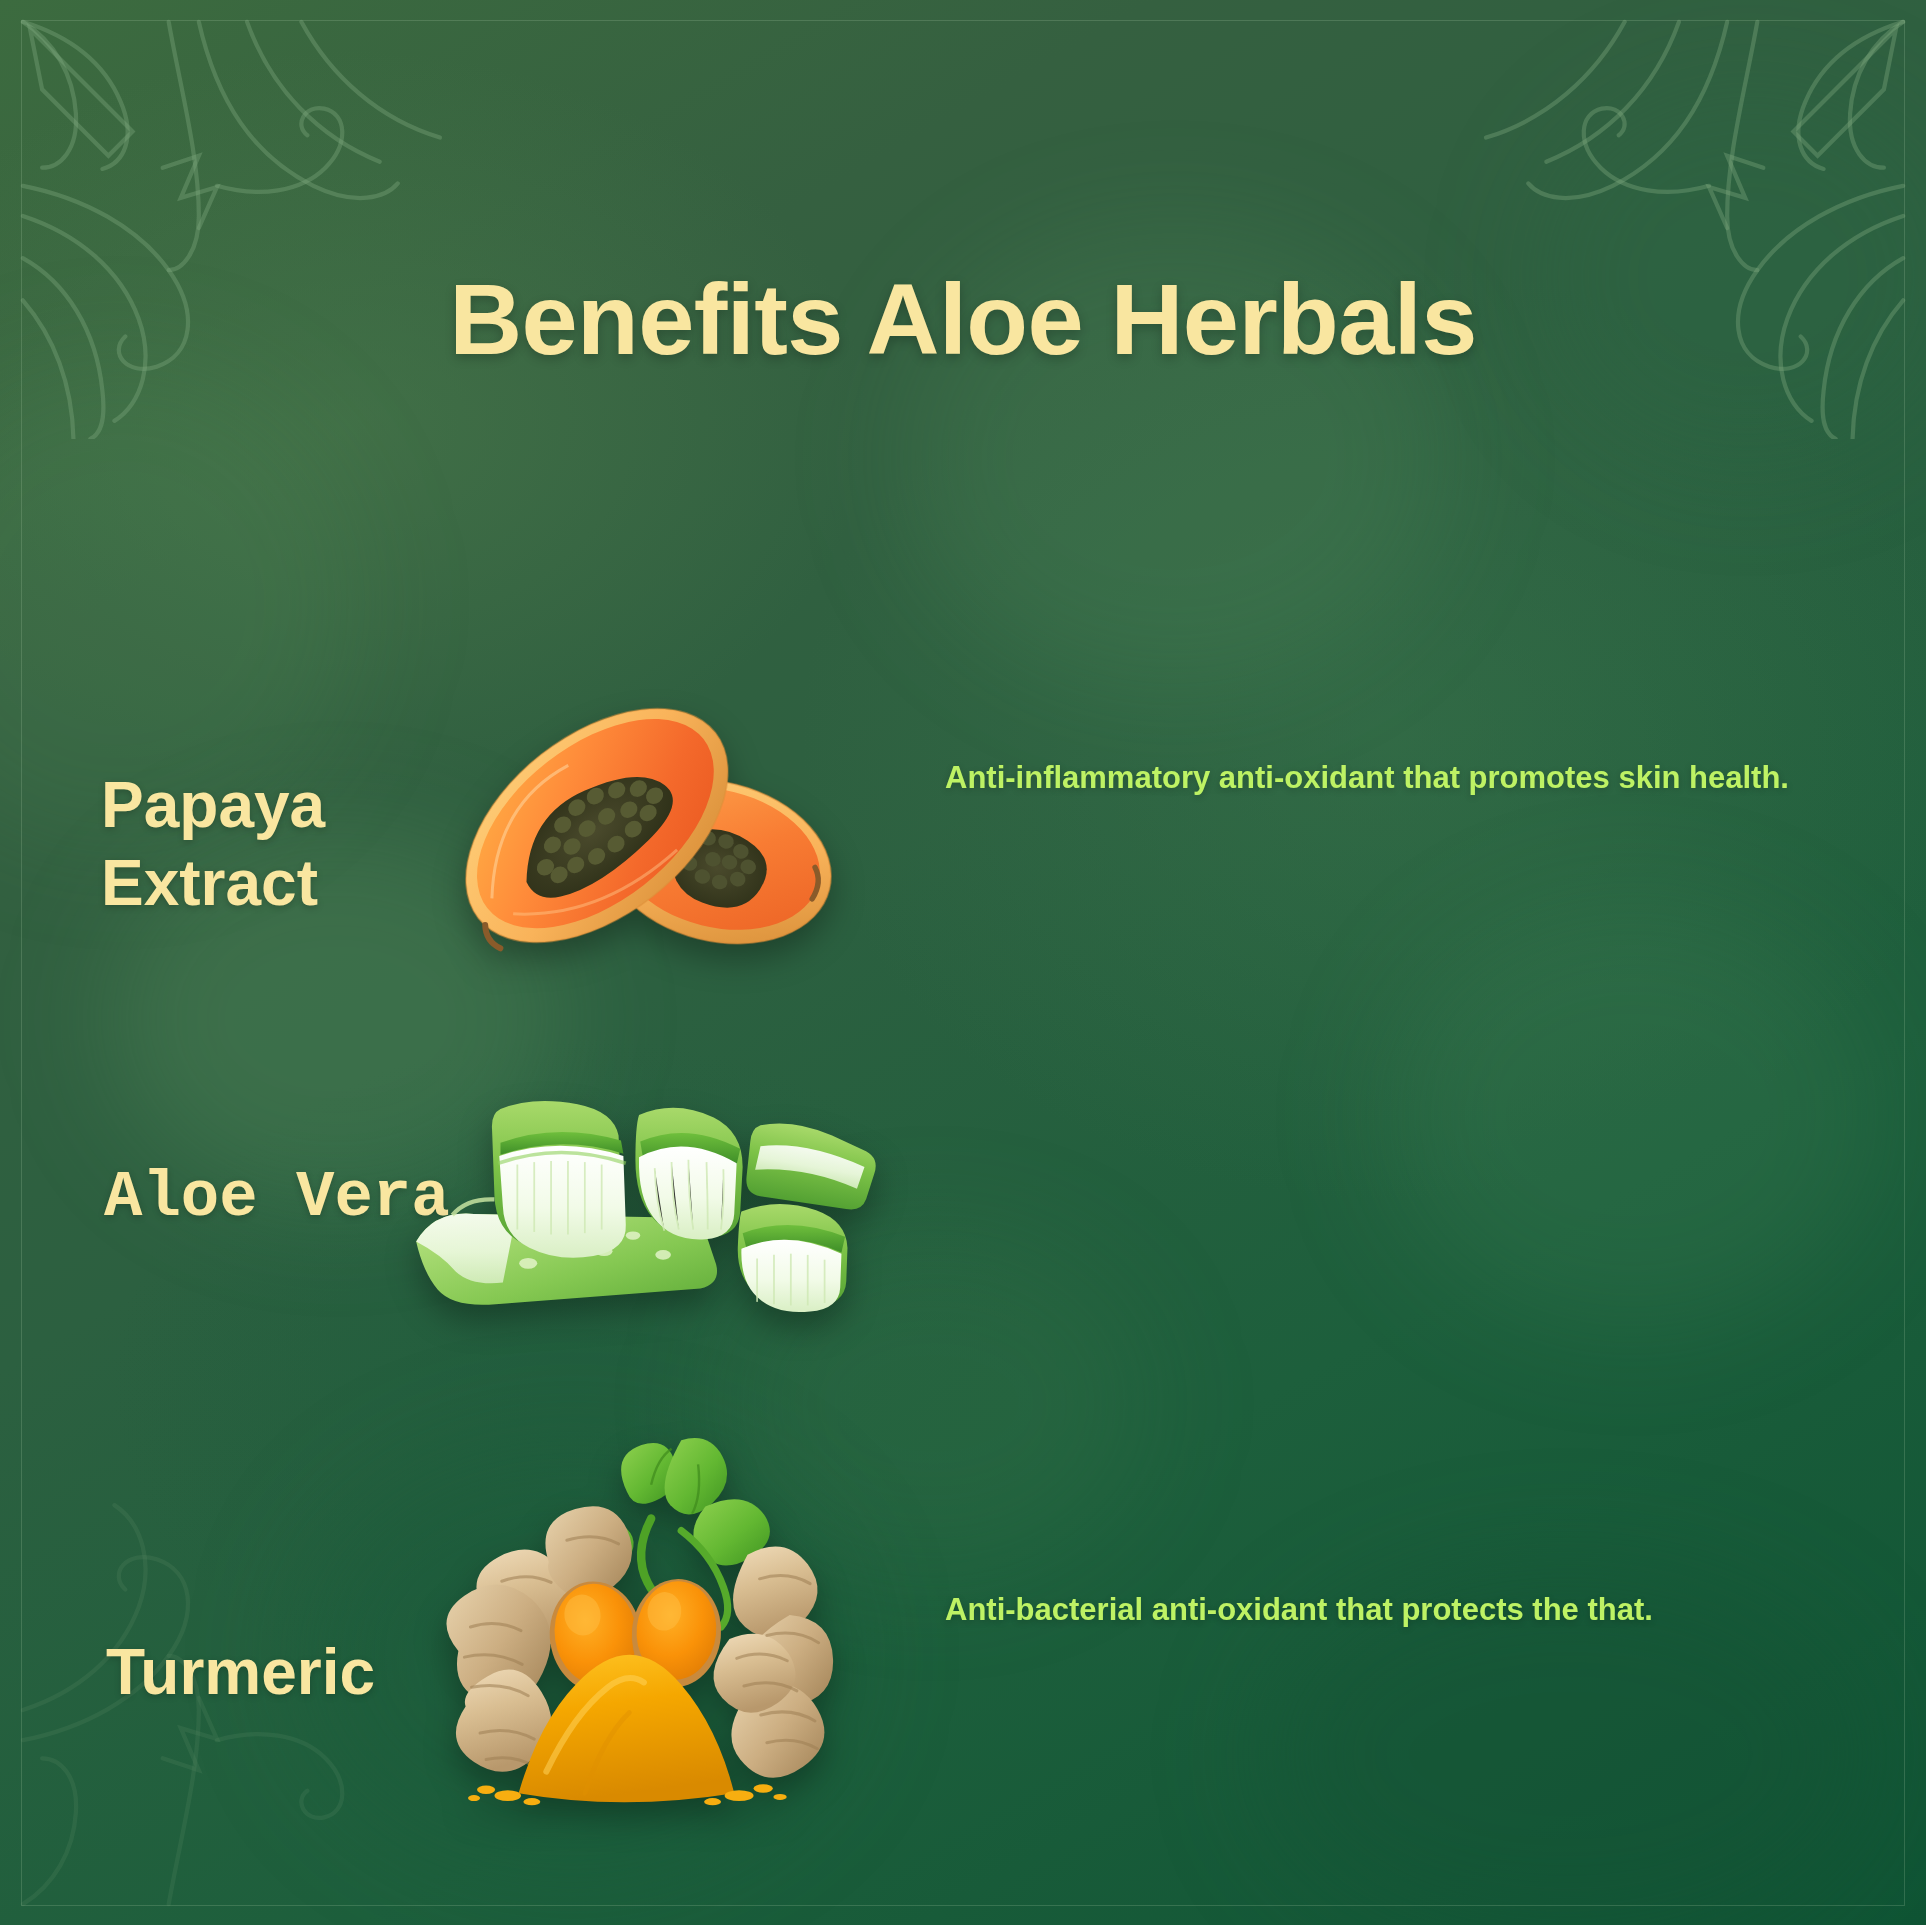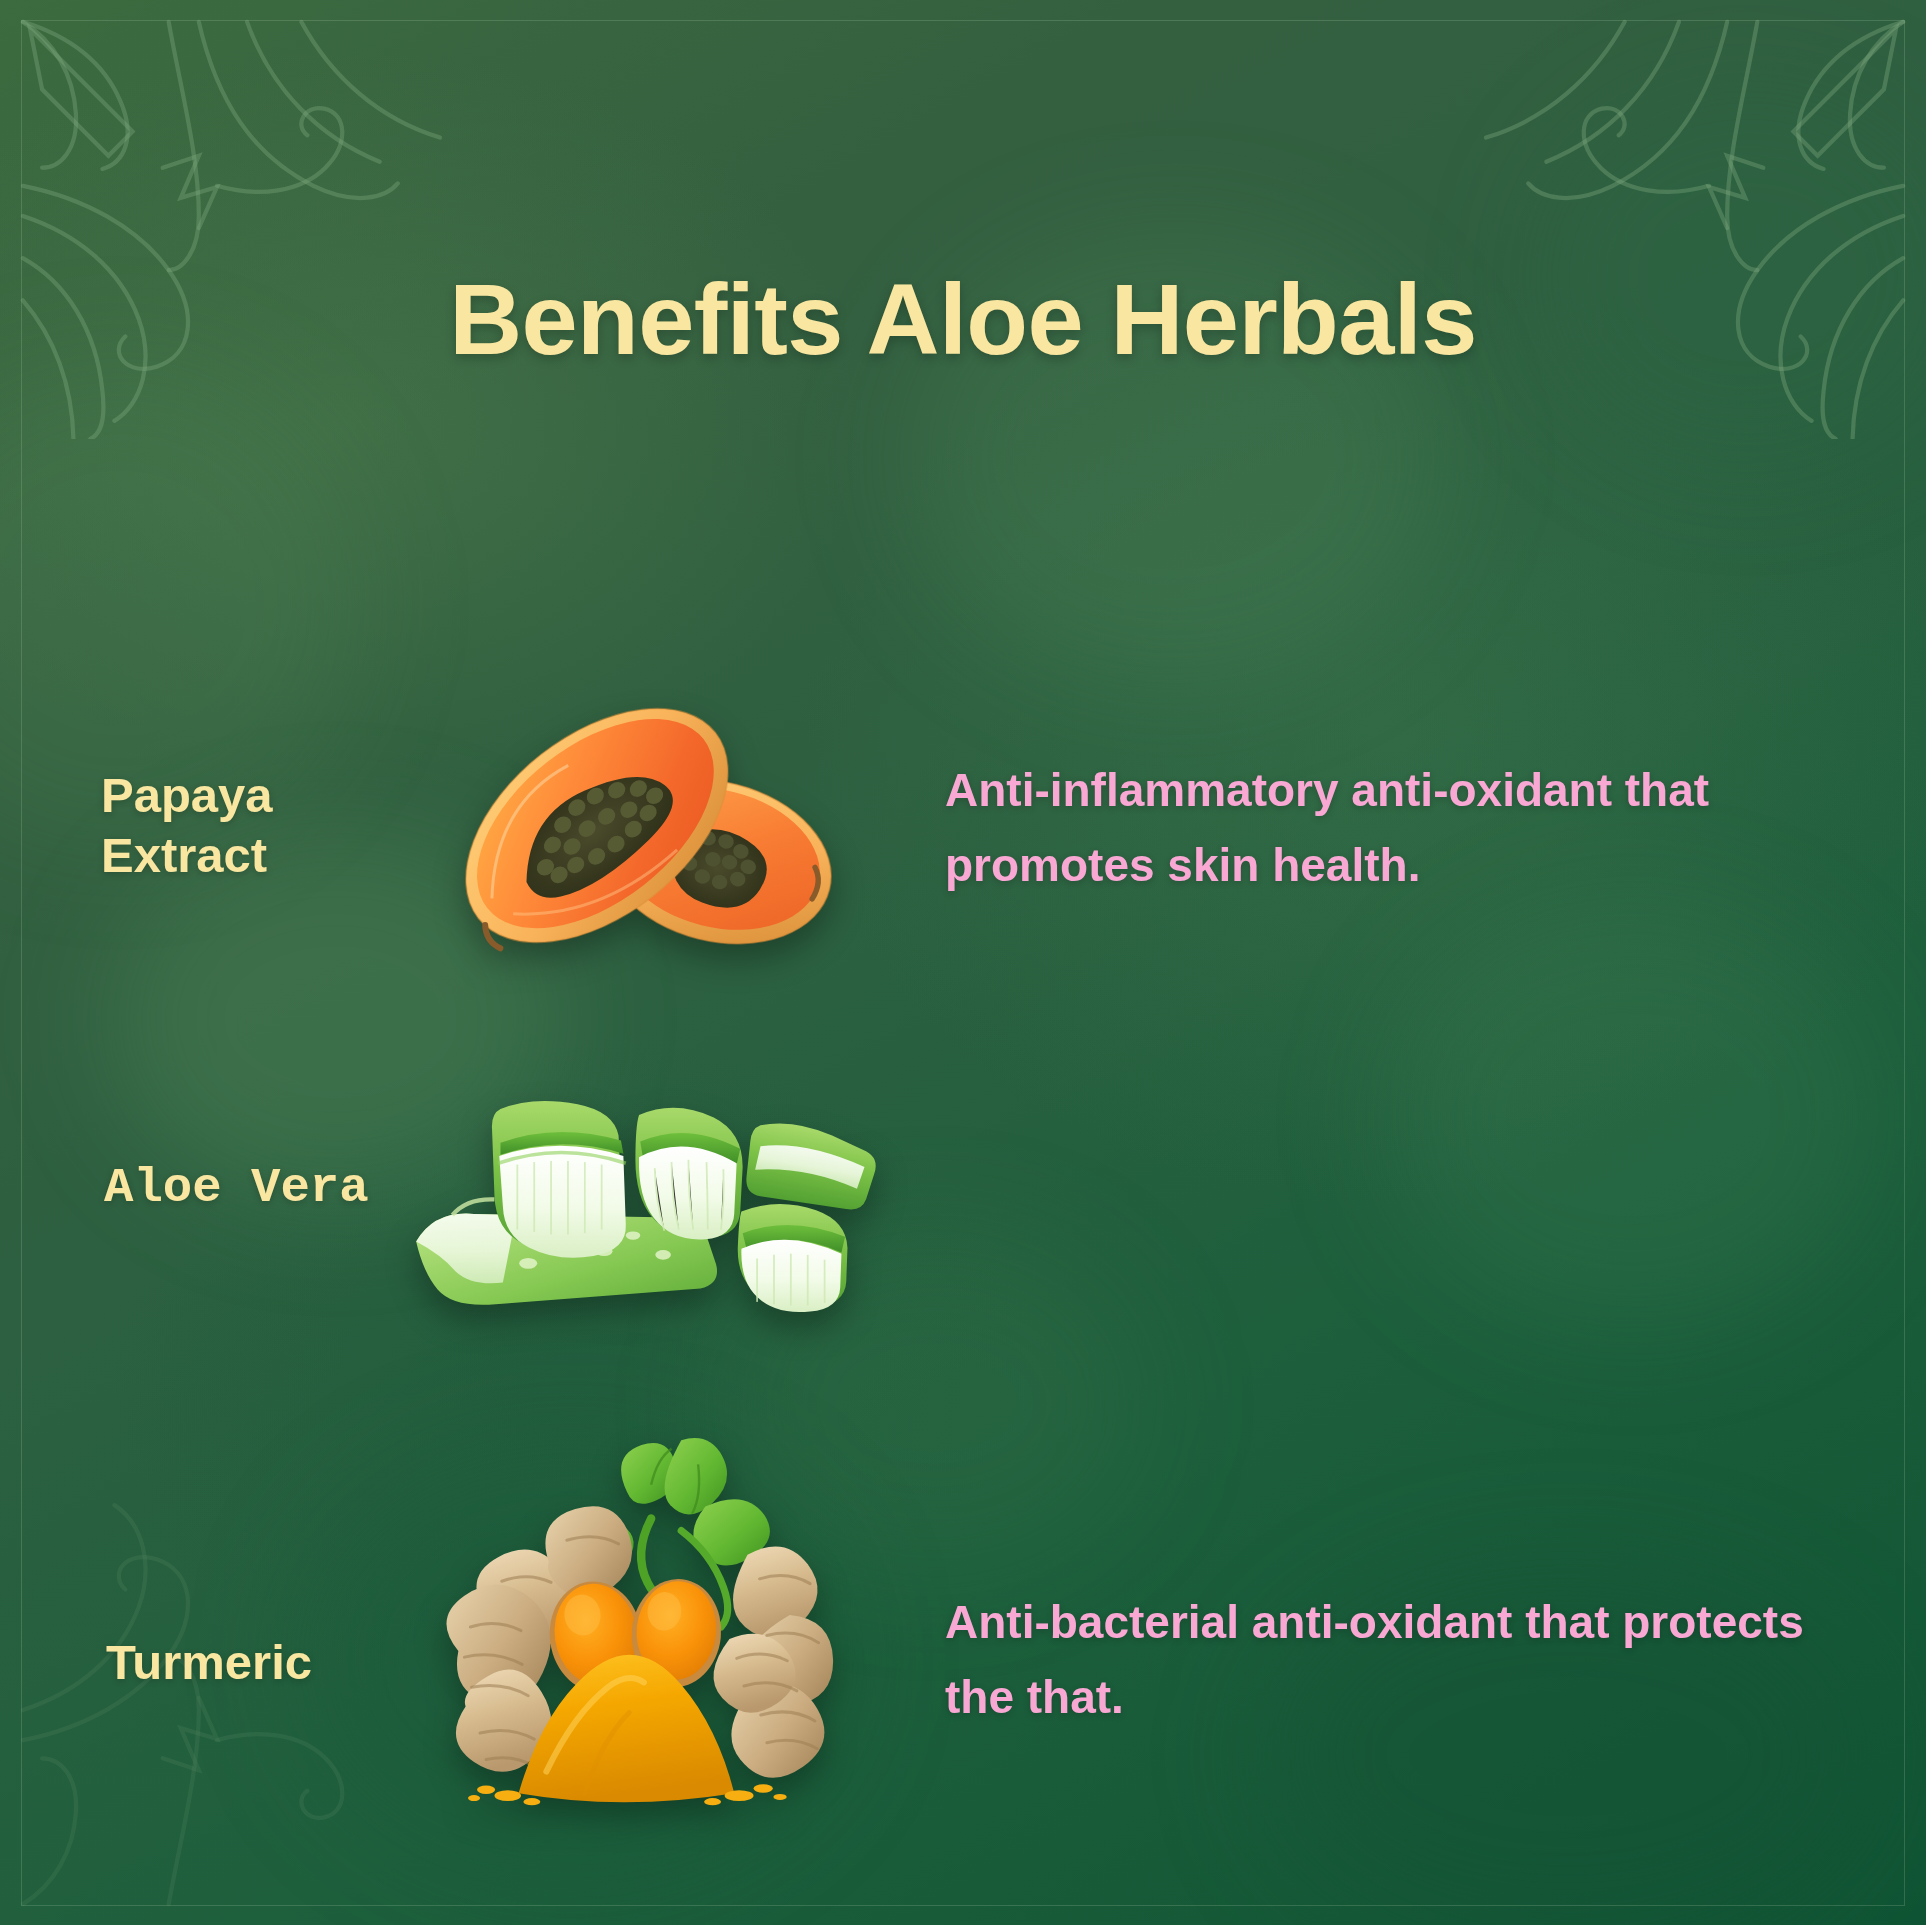--- a/index.html
+++ b/index.html
@@ -62,30 +62,30 @@
   .rows{ position:absolute; left:0; top:645px; width:1926px; }
   .row{ position:relative; width:1926px; }
   .row.r1{ height:422px; }
   .row.r2{ height:337px; }
   .row.r3{ height:422px; }
 
   .name{
     position:absolute;
     color:#F9E6A0;
     font-weight:bold;
-    font-size:49px;
+    font-size:64px;
     line-height:1.22;
     text-shadow:0 2.4px 7.2px rgba(0,0,0,.20);
     white-space:pre-line;
   }
   .desc{
     position:absolute;
-    color:#f9a8d4;
+    color:#bef264;
     font-weight:bold;
-    font-size:46px;
+    font-size:31px;
     line-height:1.62;
     text-shadow:0 2.4px 7.2px rgba(0,0,0,.20);
     max-width:940px;
   }
 
   .art{ position:absolute; }
 
   
   .r1 .name{ left:101px; top:121px; }
   .r1 .art { left:416px; top:18px; width:434px; height:319px; }

